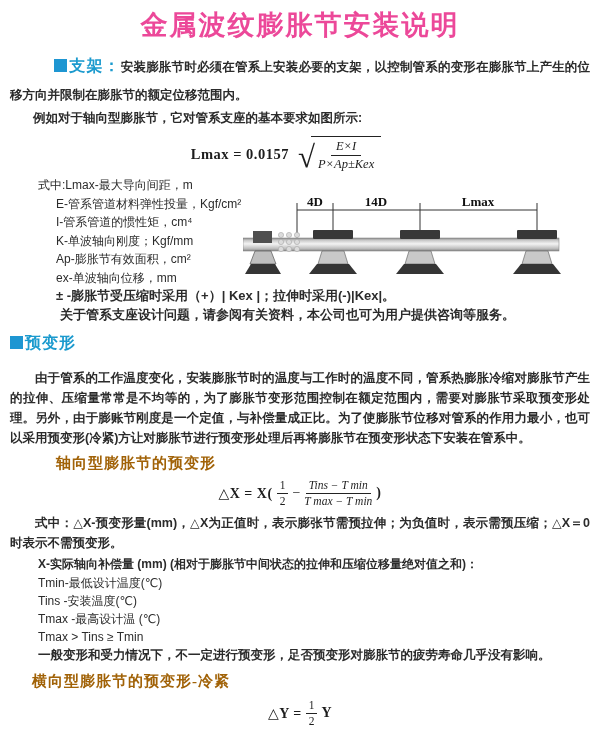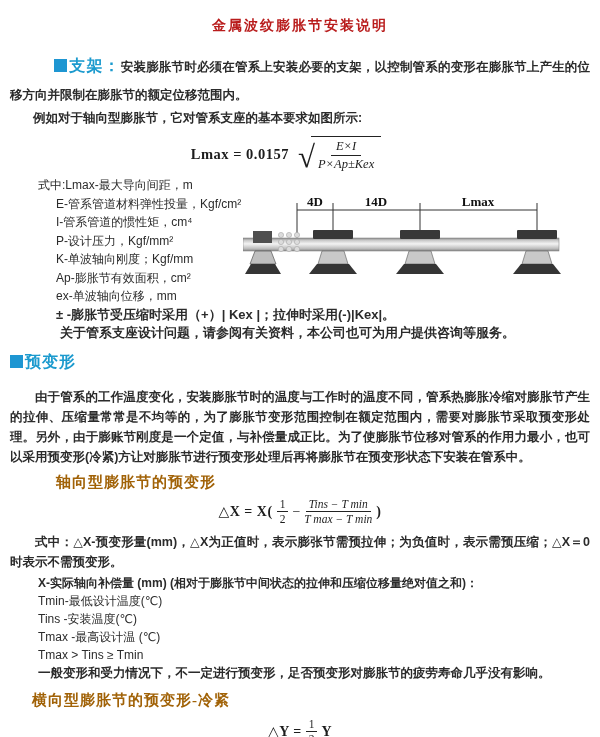--- a/index.html
+++ b/index.html
@@ -1,21 +1,21 @@
 <!DOCTYPE html>
 <html><head>
 <meta charset="utf-8">
 <style>
   html,body{margin:0;padding:0;}
   body{
     width:600px;height:737px;position:relative;overflow:hidden;background:#ffffff;
     color:#2b2b2b;font-family:"Liberation Sans","DejaVu Sans",sans-serif;
   }
-  .title{margin:12px 0 0;text-align:center;font-size:14px;line-height:26px;
-         font-weight:bold;letter-spacing:2px;color:#b91c1c;}
+  .title{margin:12px 0 0;text-align:center;font-size:27px;line-height:26px;
+         font-weight:bold;letter-spacing:2px;color:#ec4899;}
   .para{font-size:12.5px;text-align:justify;}
   .intro{margin:14px 10px 0;line-height:28px;text-indent:44px;font-weight:bold;}
   .sq{display:inline-block;width:13px;height:13px;background:#1e96d2;
       margin-right:2px;vertical-align:-1px;}
   .sec-title{color:#1b9ace;font-size:16px;font-weight:bold;letter-spacing:1px;}
   .example{margin:0 10px;line-height:19px;text-indent:23px;font-weight:bold;}
   
   .formula{text-align:center;font-family:"Liberation Serif","DejaVu Serif",serif;color:#1d1d1d;}
   .formula1{margin:8px 0 2px;transform:translateX(-14px);}
   .f1wrap{display:inline-flex;align-items:center;}
@@ -70,21 +70,20 @@
       <span class="n">E×I</span>
       <span class="d">P×Ap±Kex</span>
     </span>
   </span>
 </div>
 
 <div class="defs">
     <div class="def-line">式中:Lmax-最大导向间距，m</div>
     <div class="def-line">E-管系管道材料弹性投量，Kgf/cm²</div>
     <div class="def-line">I-管系管道的惯性矩，cm⁴</div>
-    <div class="def-line">P-设计压力，Kgf/mm²</div>
     <div class="def-line">K-单波轴向刚度；Kgf/mm</div>
     <div class="def-line">Ap-膨胀节有效面积，cm²</div>
     <div class="def-line">ex-单波轴向位移，mm</div>
   </div>
 
 <div class="pm-line">± -膨胀节受压缩时采用（+）| Kex |；拉伸时采用(-)|Kex|。</div>
 <div class="consult">关于管系支座设计问题，请参阅有关资料，本公司也可为用户提供咨询等服务。</div>
 
 <svg class="diagram" width="352" height="105" viewBox="0 0 352 105">
   <defs>

